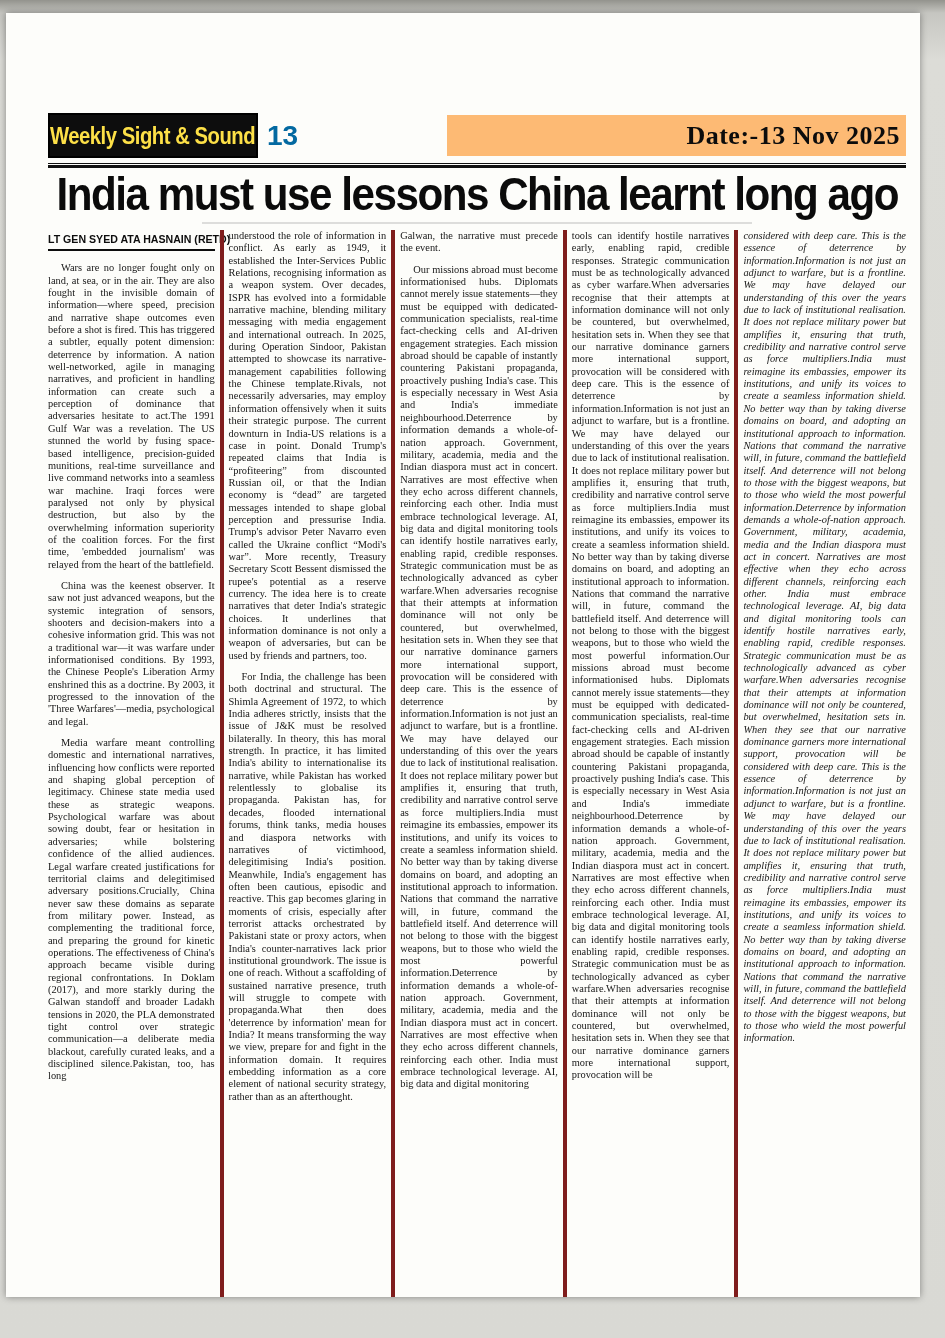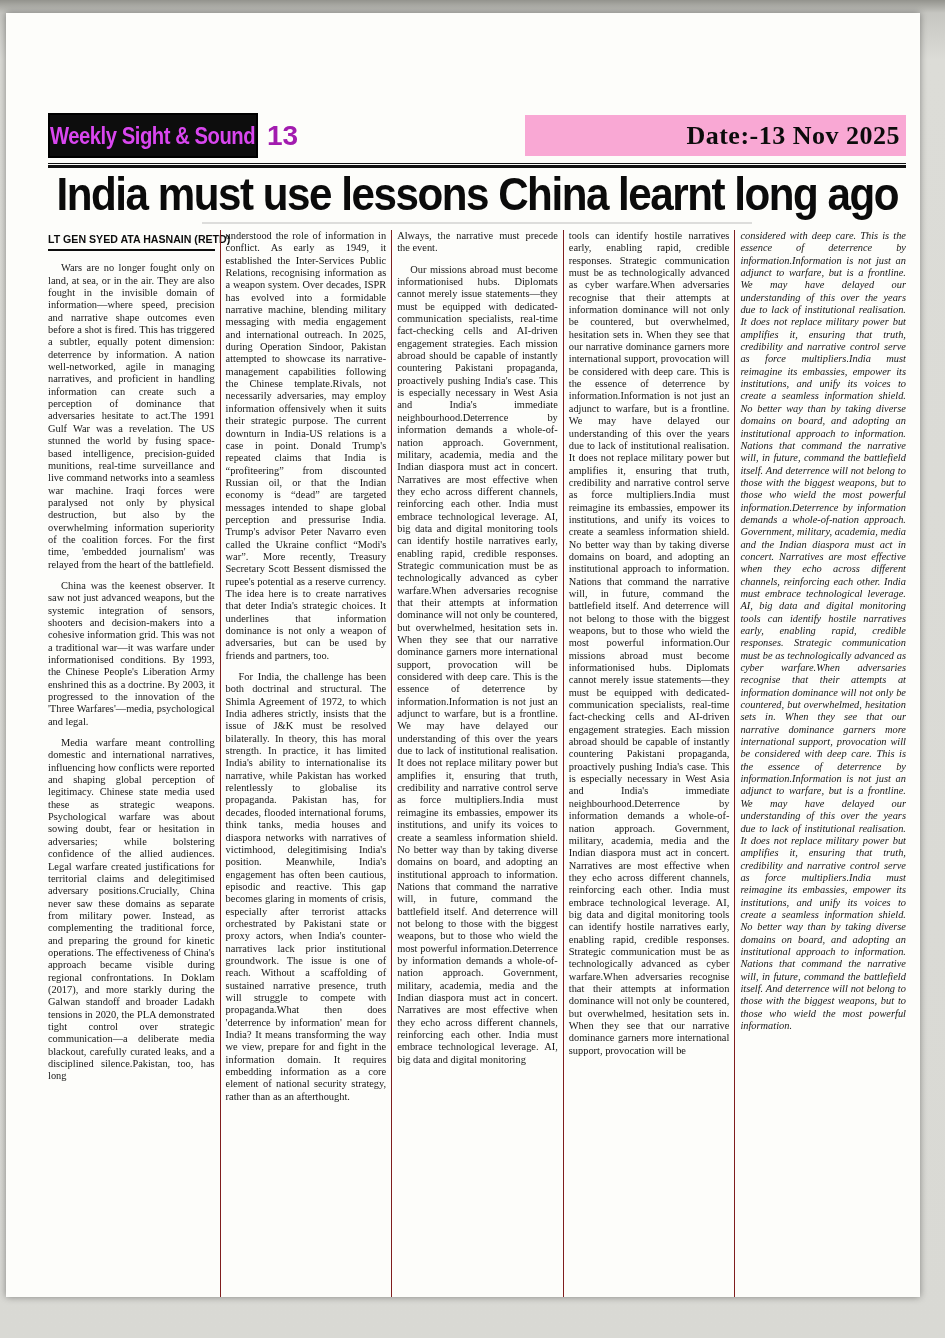--- a/index.html
+++ b/index.html
@@ -19,39 +19,39 @@
     background:#fdfdfa;
     box-shadow:0 0 7px rgba(0,0,0,.4);
     padding:100px 14px 8px 42px;
     overflow:hidden;
   }
   
   .masthead {
     display:flex; align-items:center; height:45px;
   }
   .brand-box {
-    background:#0d0d0d; color:#d946ef;
+    background:#0d0d0d; color:#fde047;
     width:210px; height:45px;
     display:flex; align-items:center; justify-content:center;
     border:2px solid #000;
   }
   .brand-box span {
     font-family:"Liberation Sans", sans-serif;
     font-weight:700; font-size:22px; letter-spacing:-0.5px;
     transform:scale(0.92,1.12);
     white-space:nowrap;
   }
   .page-number {
     font-family:"Liberation Sans", sans-serif;
-    font-weight:700; font-size:28px; color:#a21caf;
+    font-weight:700; font-size:28px; color:#0369a1;
     margin-left:9px;
   }
   .date-bar {
-    margin-left:auto; width:381px; height:41px;
-    background:#f9a8d4;
+    margin-left:auto; width:459px; height:41px;
+    background:#fdba74;
     display:flex; align-items:center; justify-content:flex-end;
     padding-right:6px;
   }
   .date-bar span {
     font-family:"Liberation Serif", serif;
     font-weight:700; font-size:26px; color:#0c0c0c;
     letter-spacing:0.5px;
     white-space:nowrap;
   }
   
@@ -71,21 +71,21 @@
   .headline-rule { height:2px; width:64%; margin:8px auto 6px; background:#dddddb; }
   
   .columns {
     display:flex; height:1078px; overflow:hidden; margin-top:2px;
   }
   .col {
     width:20%; padding:0 5px;
     font-size:10.4px; line-height:12.35px; color:#161616;
     text-align:justify;
     hyphens:auto; -webkit-hyphens:auto; overflow-wrap:break-word;
-    border-left:1px solid #7f1d1d;
+    border-left:4px solid #7f1d1d;
   }
   .col:first-child { border-left:none; padding-left:0; }
   .col:last-child { padding-right:0;font-style:italic; }
   .col p { margin:0; }
   .col p.indent { text-indent:13px; }
   .col p + p { margin-top:9px; }
   
   .byline {
     font-family:"Liberation Sans", sans-serif;
     font-weight:700; font-size:10.6px; color:#0d0d0d;
@@ -125,21 +125,21 @@
       <p class="indent">China was the keenest observer. It saw not just advanced weapons, but the systemic integration of sensors, shooters and decision-makers into a cohesive information grid. This was not a traditional war—it was warfare under informationised conditions. By 1993, the Chinese People's Liberation Army enshrined this as a doctrine. By 2003, it progressed to the innovation of the 'Three Warfares'—media, psychological and legal.</p>
       <p class="indent">Media warfare meant controlling domestic and international narratives, influencing how conflicts were reported and shaping global perception of legitimacy. Chinese state media used these as strategic weapons. Psychological warfare was about sowing doubt, fear or hesitation in adversaries; while bolstering confidence of the allied audiences. Legal warfare created justifications for territorial claims and delegitimised adversary positions.Crucially, China never saw these domains as separate from military power. Instead, as complementing the traditional force, and preparing the ground for kinetic operations. The effectiveness of China's approach became visible during regional confrontations. In Doklam (2017), and more starkly during the Galwan standoff and broader Ladakh tensions in 2020, the PLA demonstrated tight control over strategic communication—a deliberate media blackout, carefully curated leaks, and a disciplined silence.Pakistan, too, has long</p>
     </section>
 
     <section class="col">
       <p>understood the role of information in conflict. As early as 1949, it established the Inter-Services Public Relations, recognising information as a weapon system. Over decades, ISPR has evolved into a formidable narrative machine, blending military messaging with media engagement and international outreach. In 2025, during Operation Sindoor, Pakistan attempted to showcase its narrative-management capabilities following the Chinese template.Rivals, not necessarily adversaries, may employ information offensively when it suits their strategic purpose. The current downturn in India-US relations is a case in point. Donald Trump's repeated claims that India is “profiteering” from discounted Russian oil, or that the Indian economy is “dead” are targeted messages intended to shape global perception and pressurise India. Trump's advisor Peter Navarro even called the Ukraine conflict “Modi's war”. More recently, Treasury Secretary Scott Bessent dismissed the rupee's potential as a reserve currency. The idea here is to create narratives that deter India's strategic choices. It underlines that information dominance is not only a weapon of adversaries, but can be used by friends and partners, too.</p>
       <p class="indent">For India, the challenge has been both doctrinal and structural. The Shimla Agreement of 1972, to which India adheres strictly, insists that the issue of J&amp;K must be resolved bilaterally. In theory, this has moral strength. In practice, it has limited India's ability to internationalise its narrative, while Pakistan has worked relentlessly to globalise its propaganda. Pakistan has, for decades, flooded international forums, think tanks, media houses and diaspora networks with narratives of victimhood, delegitimising India's position. Meanwhile, India's engagement has often been cautious, episodic and reactive. This gap becomes glaring in moments of crisis, especially after terrorist attacks orchestrated by Pakistani state or proxy actors, when India's counter-narratives lack prior institutional groundwork. The issue is one of reach. Without a scaffolding of sustained narrative presence, truth will struggle to compete with propaganda.What then does 'deterrence by information' mean for India? It means transforming the way we view, prepare for and fight in the information domain. It requires embedding information as a core element of national security strategy, rather than as an afterthought.</p>
     </section>
 
     <section class="col">
-      <p>Always, the narrative must precede the event.</p>
+      <p>Galwan, the narrative must precede the event.</p>
       <p class="indent">Our missions abroad must become informationised hubs. Diplomats cannot merely issue statements—they must be equipped with dedicated-communication specialists, real-time fact-checking cells and AI-driven engagement strategies. Each mission abroad should be capable of instantly countering Pakistani propaganda, proactively pushing India's case. This is especially necessary in West Asia and India's immediate neighbourhood.Deterrence by information demands a whole-of-nation approach. Government, military, academia, media and the Indian diaspora must act in concert. Narratives are most effective when they echo across different channels, reinforcing each other. India must embrace technological leverage. AI, big data and digital monitoring tools can identify hostile narratives early, enabling rapid, credible responses. Strategic communication must be as technologically advanced as cyber warfare.When adversaries recognise that their attempts at information dominance will not only be countered, but overwhelmed, hesitation sets in. When they see that our narrative dominance garners more international support, provocation will be considered with deep care. This is the essence of deterrence by information.Information is not just an adjunct to warfare, but is a frontline. We may have delayed our understanding of this over the years due to lack of institutional realisation. It does not replace military power but amplifies it, ensuring that truth, credibility and narrative control serve as force multipliers.India must reimagine its embassies, empower its institutions, and unify its voices to create a seamless information shield. No better way than by taking diverse domains on board, and adopting an institutional approach to information. Nations that command the narrative will, in future, command the battlefield itself. And deterrence will not belong to those with the biggest weapons, but to those who wield the most powerful information.Deterrence by information demands a whole-of-nation approach. Government, military, academia, media and the Indian diaspora must act in concert. Narratives are most effective when they echo across different channels, reinforcing each other. India must embrace technological leverage. AI, big data and digital monitoring</p>
     </section>
 
     <section class="col">
       <p>tools can identify hostile narratives early, enabling rapid, credible responses. Strategic communication must be as technologically advanced as cyber warfare.When adversaries recognise that their attempts at information dominance will not only be countered, but overwhelmed, hesitation sets in. When they see that our narrative dominance garners more international support, provocation will be considered with deep care. This is the essence of deterrence by information.Information is not just an adjunct to warfare, but is a frontline. We may have delayed our understanding of this over the years due to lack of institutional realisation. It does not replace military power but amplifies it, ensuring that truth, credibility and narrative control serve as force multipliers.India must reimagine its embassies, empower its institutions, and unify its voices to create a seamless information shield. No better way than by taking diverse domains on board, and adopting an institutional approach to information. Nations that command the narrative will, in future, command the battlefield itself. And deterrence will not belong to those with the biggest weapons, but to those who wield the most powerful information.Our missions abroad must become informationised hubs. Diplomats cannot merely issue statements—they must be equipped with dedicated-communication specialists, real-time fact-checking cells and AI-driven engagement strategies. Each mission abroad should be capable of instantly countering Pakistani propaganda, proactively pushing India's case. This is especially necessary in West Asia and India's immediate neighbourhood.Deterrence by information demands a whole-of-nation approach. Government, military, academia, media and the Indian diaspora must act in concert. Narratives are most effective when they echo across different channels, reinforcing each other. India must embrace technological leverage. AI, big data and digital monitoring tools can identify hostile narratives early, enabling rapid, credible responses. Strategic communication must be as technologically advanced as cyber warfare.When adversaries recognise that their attempts at information dominance will not only be countered, but overwhelmed, hesitation sets in. When they see that our narrative dominance garners more international support, provocation will be</p>
     </section>
 
     <section class="col">
       <p>considered with deep care. This is the essence of deterrence by information.Information is not just an adjunct to warfare, but is a frontline. We may have delayed our understanding of this over the years due to lack of institutional realisation. It does not replace military power but amplifies it, ensuring that truth, credibility and narrative control serve as force multipliers.India must reimagine its embassies, empower its institutions, and unify its voices to create a seamless information shield. No better way than by taking diverse domains on board, and adopting an institutional approach to information. Nations that command the narrative will, in future, command the battlefield itself. And deterrence will not belong to those with the biggest weapons, but to those who wield the most powerful information.Deterrence by information demands a whole-of-nation approach. Government, military, academia, media and the Indian diaspora must act in concert. Narratives are most effective when they echo across different channels, reinforcing each other. India must embrace technological leverage. AI, big data and digital monitoring tools can identify hostile narratives early, enabling rapid, credible responses. Strategic communication must be as technologically advanced as cyber warfare.When adversaries recognise that their attempts at information dominance will not only be countered, but overwhelmed, hesitation sets in. When they see that our narrative dominance garners more international support, provocation will be considered with deep care. This is the essence of deterrence by information.Information is not just an adjunct to warfare, but is a frontline. We may have delayed our understanding of this over the years due to lack of institutional realisation. It does not replace military power but amplifies it, ensuring that truth, credibility and narrative control serve as force multipliers.India must reimagine its embassies, empower its institutions, and unify its voices to create a seamless information shield. No better way than by taking diverse domains on board, and adopting an institutional approach to information. Nations that command the narrative will, in future, command the battlefield itself. And deterrence will not belong to those with the biggest weapons, but to those who wield the most powerful information.</p>
     </section>

